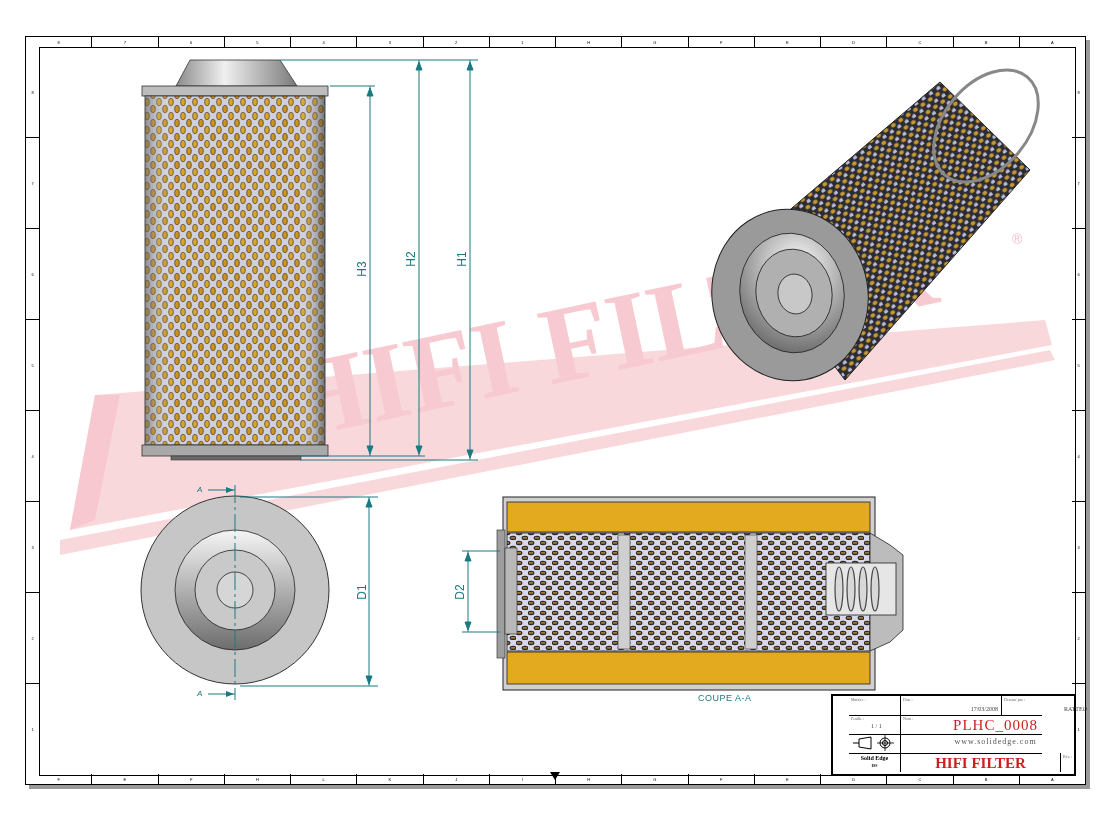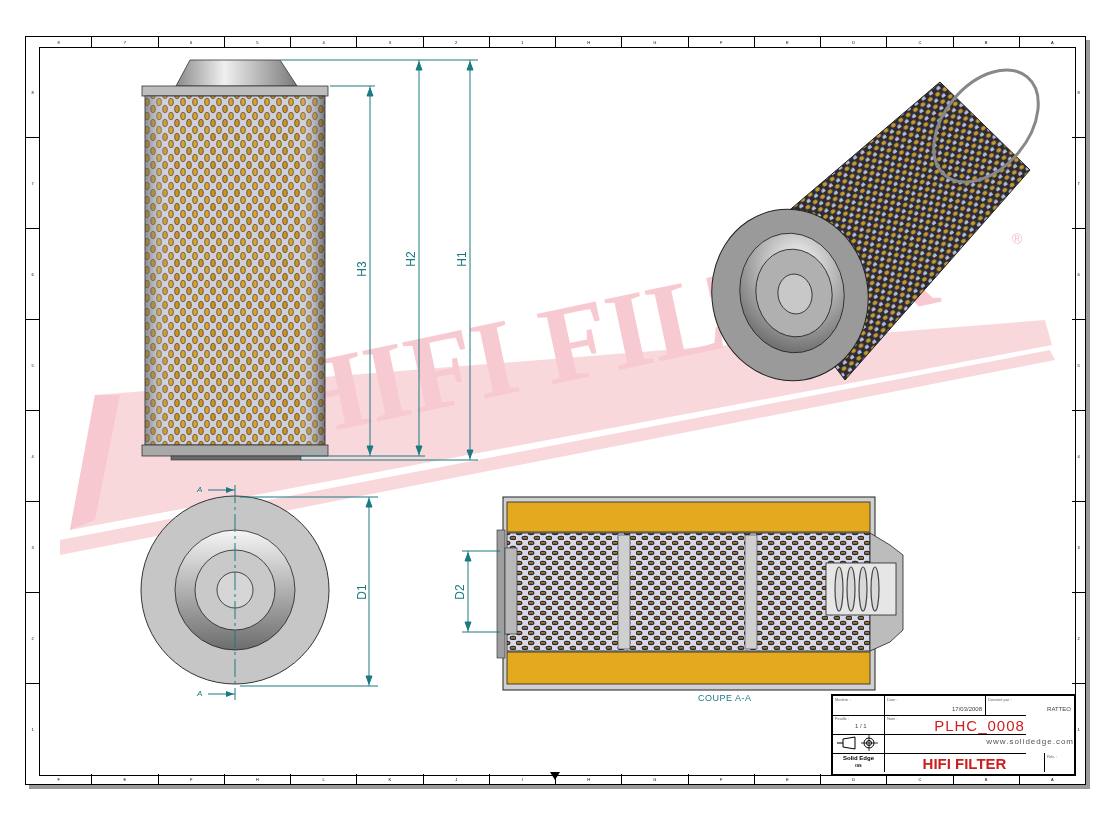--- a/index.html
+++ b/index.html
@@ -11,26 +11,26 @@
     .zone-bot{bottom:0;}
     .zone-left,.zone-right{position:absolute;top:10px;width:13px;height:727px;display:flex;flex-direction:column;}
     .zone-left{left:0;}
     .zone-right{right:0;}
     .zcell{flex:1;border-right:1px solid #000;font-size:4px;color:#000;display:flex;align-items:center;justify-content:center;}
     .zcell:last-child{border-right:none;}
     .zone-left .zcell,.zone-right .zcell{border-right:none;border-bottom:1px solid #000;}
     .zone-left .zcell:last-child,.zone-right .zcell:last-child{border-bottom:none;}
     svg.drawing{position:absolute;left:0;top:0;}
     .title-block{position:absolute;left:831px;top:694px;width:241px;height:78px;border:2px solid #000;background:#fff;font-family:"Liberation Sans",sans-serif;}
-    .tb-row{position:absolute;left:0;width:193px;border-bottom:1px solid #000;}
+    .tb-row{position:absolute;left:16px;width:193px;border-bottom:1px solid #000;font-family:Liberation Serif, serif;}
     .tb-cell{position:absolute;top:0;height:100%;border-right:1px solid #000;box-sizing:border-box;}
     .tb-lbl{position:absolute;left:2px;top:1px;font-size:4px;color:#666;}
     .tb-val{position:absolute;font-size:6px;color:#444;}
     .tb-part{position:absolute;left:0;right:0;top:2px;text-align:center;font-size:15px;color:#cc1f1f;letter-spacing:1px;}
-    .tb-web{position:absolute;left:0;right:0;top:3px;text-align:right;font-size:8px;color:#555;letter-spacing:1px;}
+    .tb-web{position:absolute;left:0;right:0;top:3px;text-align:center;font-size:8px;color:#555;letter-spacing:1px;}
     .tb-brand{position:absolute;left:0;right:0;top:2px;text-align:center;font-size:15px;font-weight:bold;color:#cc1f1f;}
     .tb-se{position:absolute;left:0;right:0;top:2px;text-align:center;font-size:6px;font-weight:bold;color:#000;}
     .tb-se2{position:absolute;left:0;right:0;top:10px;text-align:center;font-size:4px;font-weight:bold;color:#000;}
     .dim-label{position:absolute;font-size:12px;color:#1a7a80;font-family:"Liberation Sans",sans-serif;transform-origin:center;}
     .section-label{position:absolute;left:674px;top:693px;font-size:9px;color:#1a7a80;font-family:"Liberation Sans",sans-serif;letter-spacing:0.5px;margin-left:24px;}
     .sec-a{position:absolute;font-size:8px;color:#1a7a80;font-style:italic;}
   </style>
 </head>
 <body>
 

